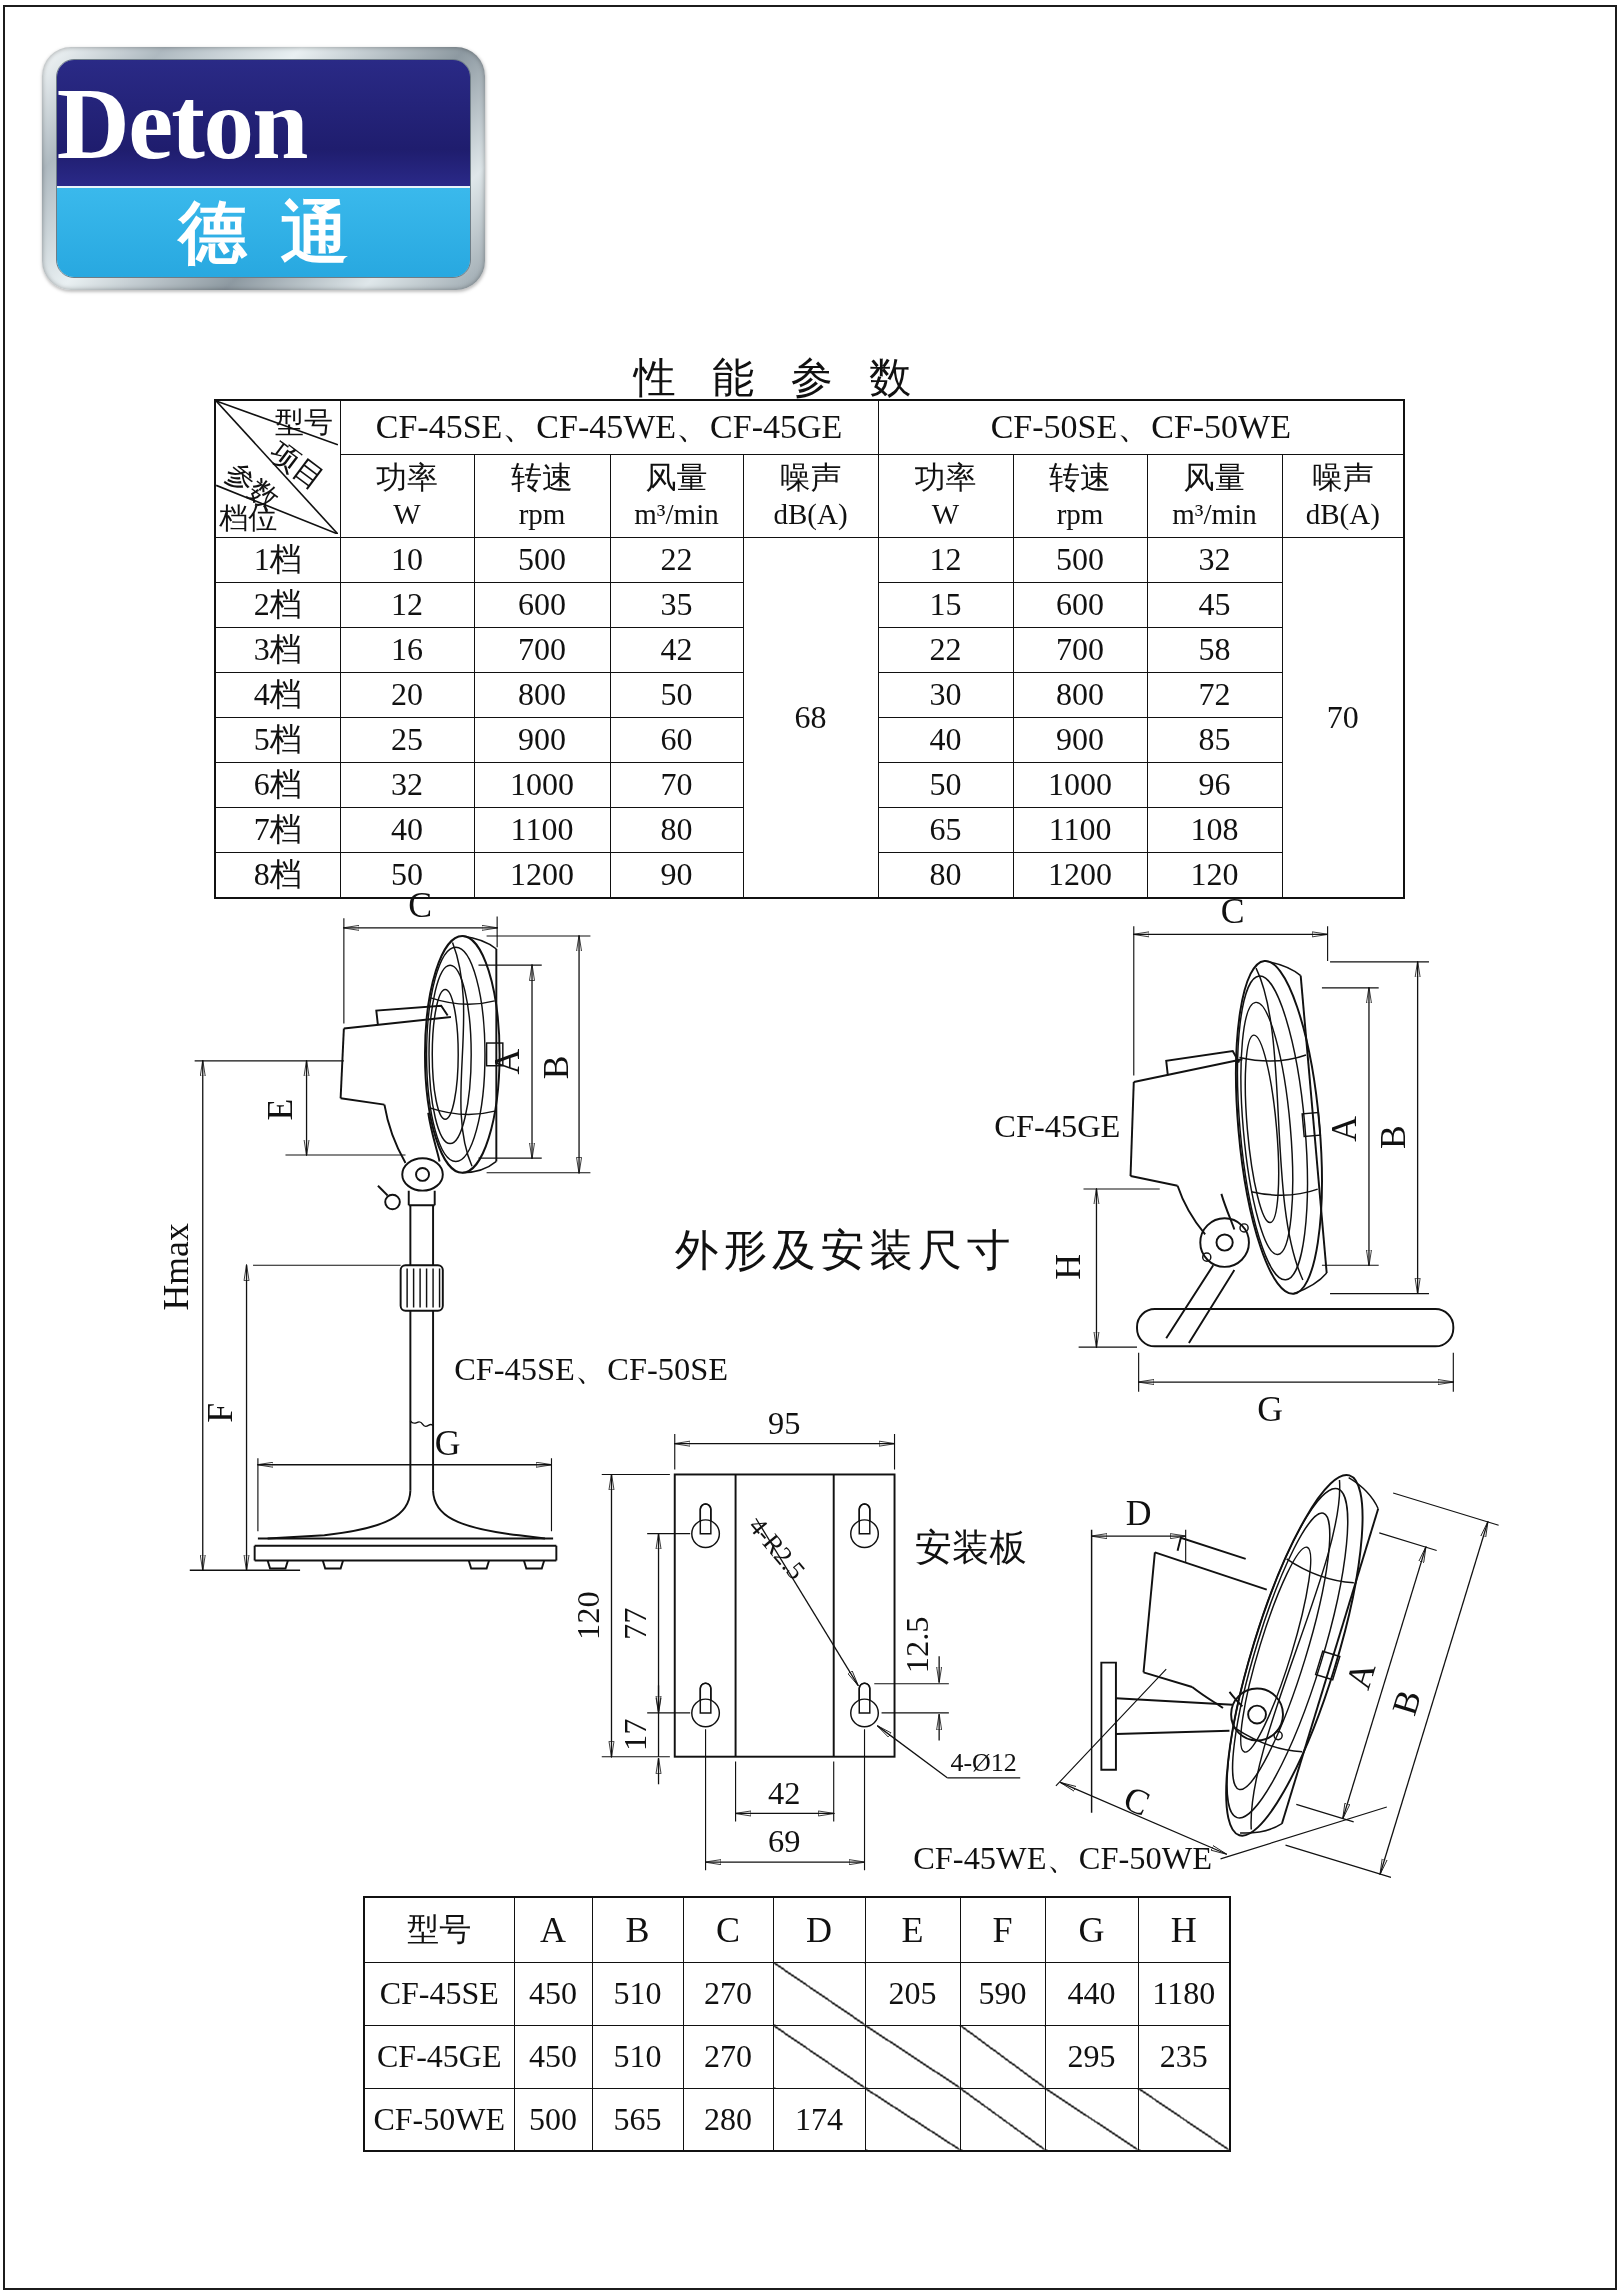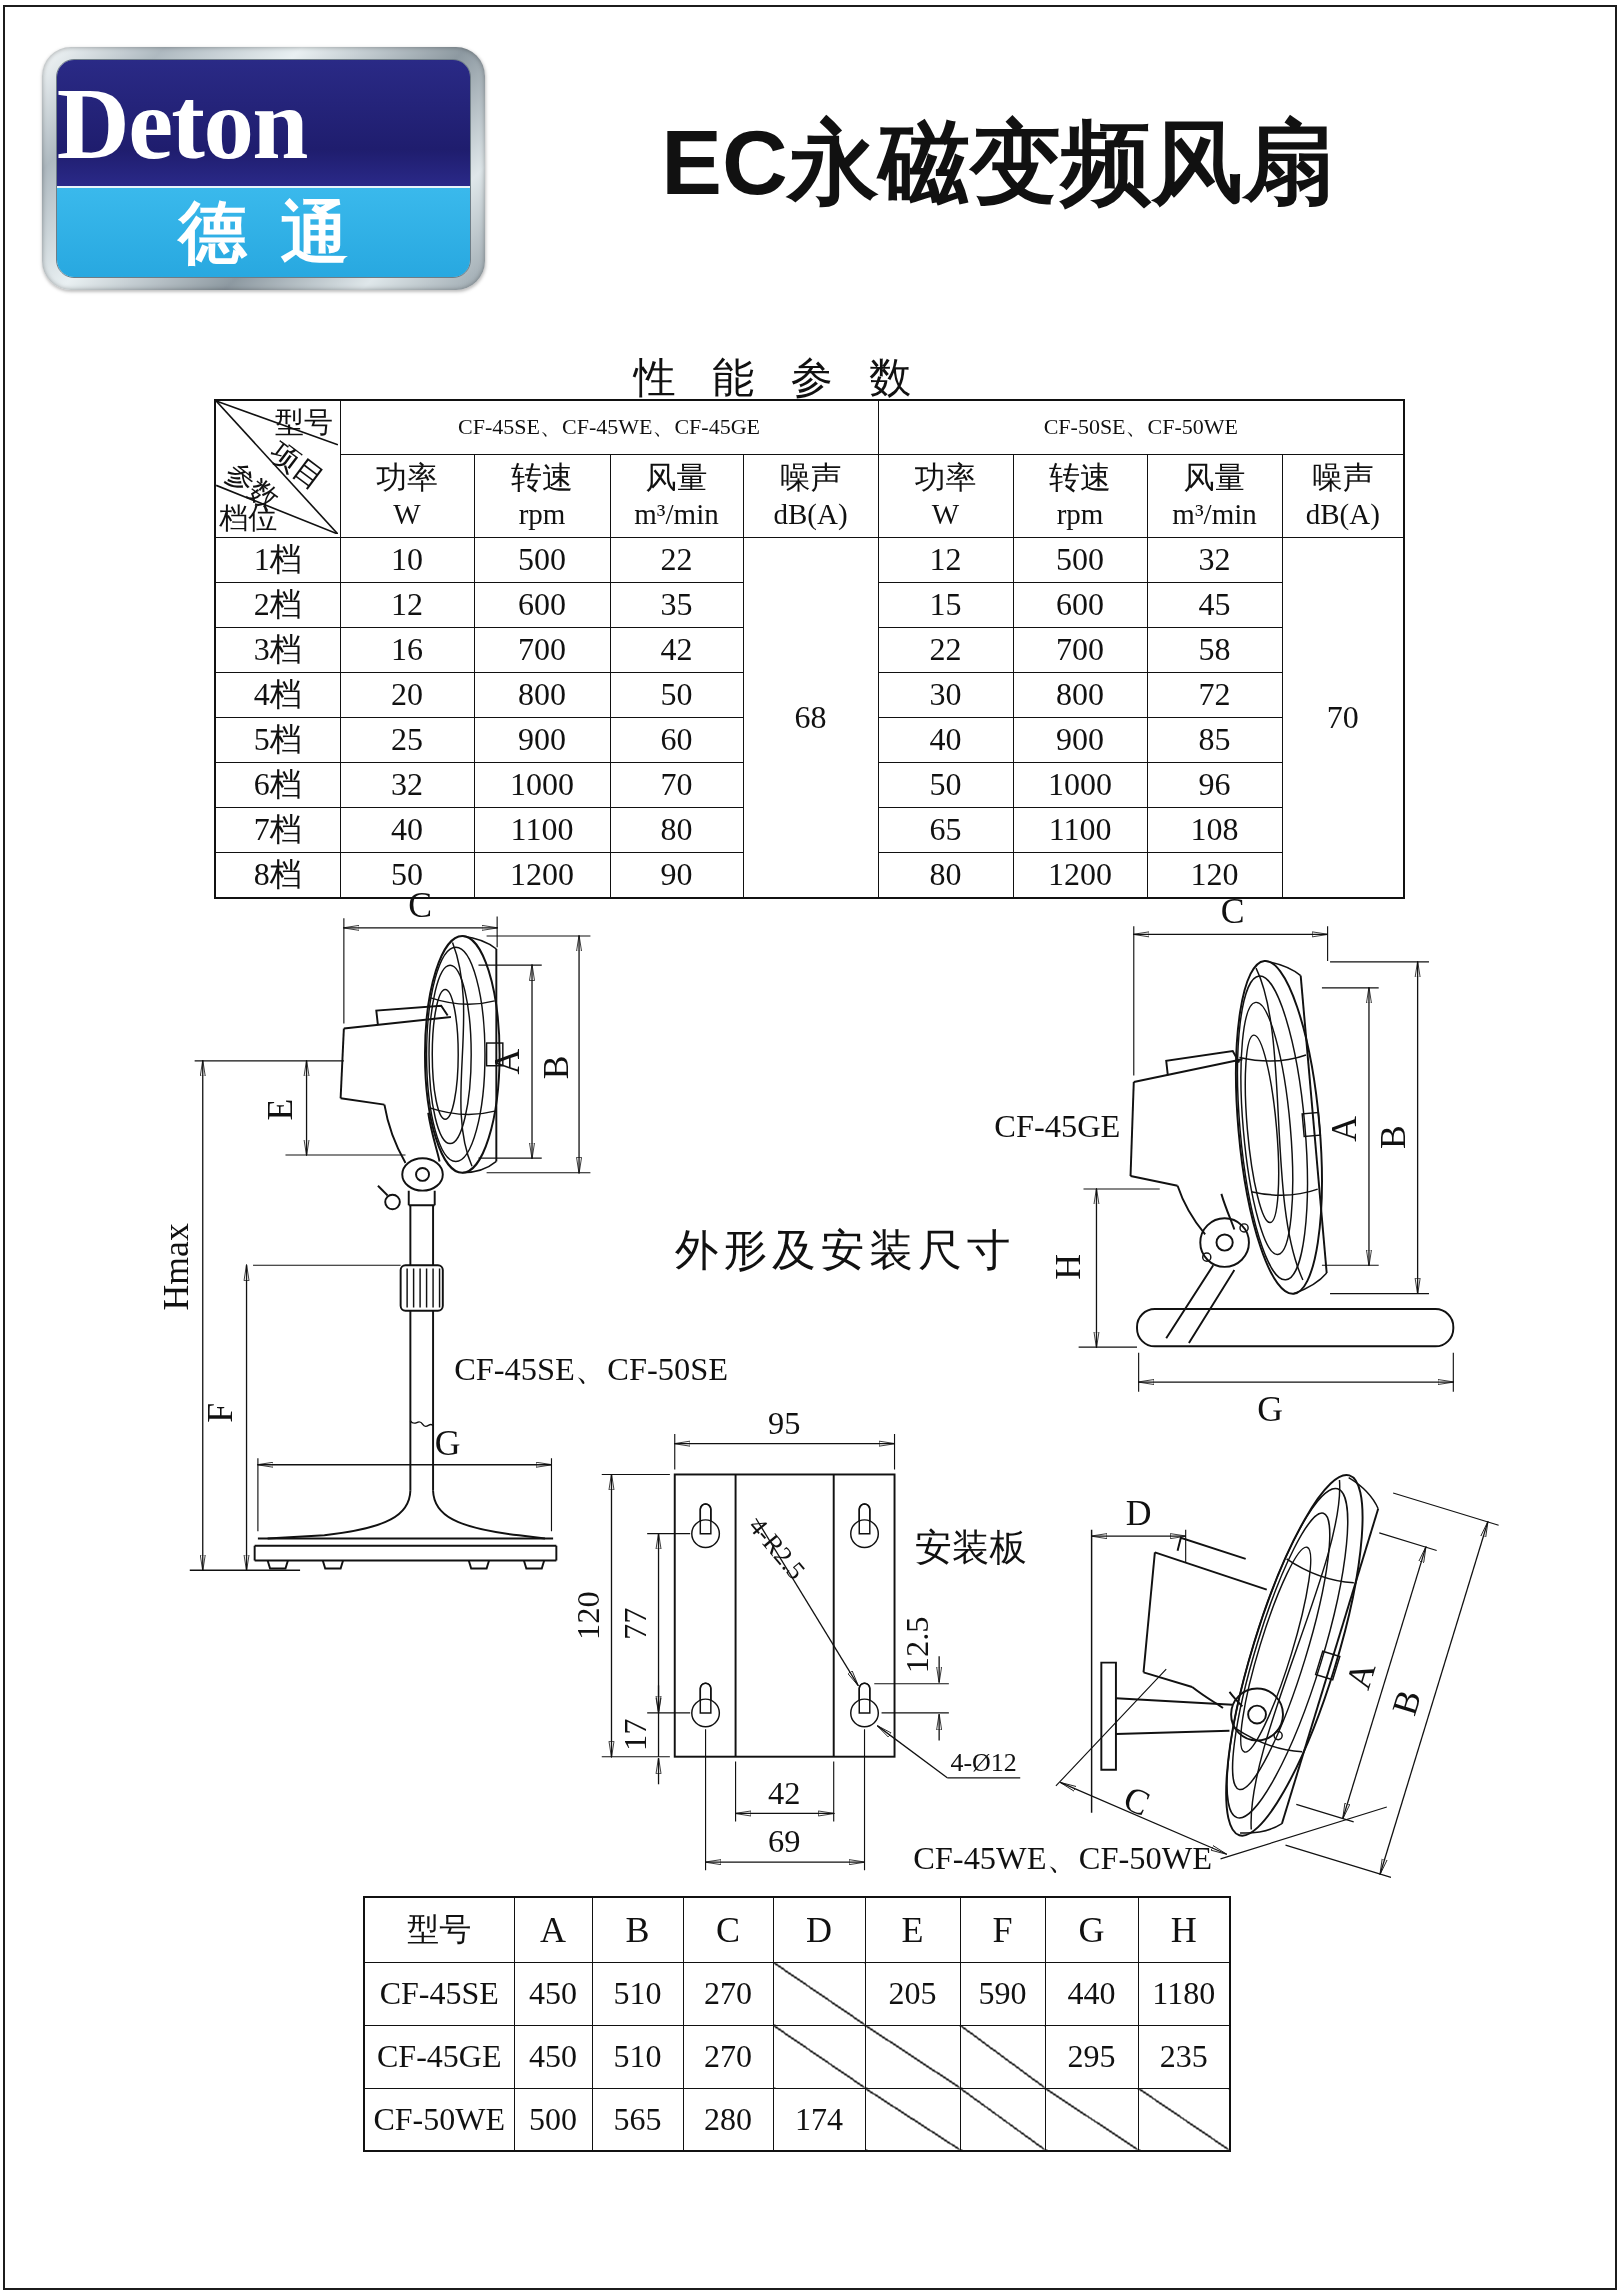--- a/index.html
+++ b/index.html
@@ -27,21 +27,21 @@
   .doc-subtitle{position:absolute;left:568px;top:318px;width:422px;text-align:center;
         font-size:42px;letter-spacing:13px;font-weight:normal;margin-top:32px;}
 
   
   table.perf{position:absolute;left:214px;top:399px;width:1189px;border-collapse:collapse;table-layout:fixed;
         border:2.4px solid #111;}
   table.perf td{border:1.6px solid #111;text-align:center;vertical-align:middle;padding:0;font-size:32px;}
   table.perf tr.r1{height:54px;}
   table.perf tr.r2{height:83px;}
   table.perf tbody tr{height:42px;}
-  table.perf .models{font-size:22px;}
+  table.perf .models{font-size:34px;}
   .h2c{font-size:31px;line-height:37px;}
   .h2u{font-size:29px;line-height:36px;}
   td.corner{position:relative;padding:0;}
   td.corner svg{position:absolute;left:0;top:0;}
   td.corner span{position:absolute;font-size:29px;line-height:1;white-space:nowrap;}
   .c-top{top:6.5px;right:6.5px;}
   .c-mid{top:50px;left:52px;transform:rotate(37deg);}
   .c-left{top:71px;left:6.5px;transform:rotate(37deg);}
   .c-bot{bottom:3.2px;left:3.2px;}
 
@@ -80,21 +80,20 @@
     <div class="logo-inner">
       <div class="logo-top">
         <span class="logo-brand">Deton</span>
       </div>
       <div class="logo-bottom">
         <span class="logo-cn">德通</span>
       </div>
     </div>
   </div>
 
-  <div class="doc-title">EC永磁变频风扇</div>
   <div class="doc-subtitle">性 能 参 数</div>
 
   <table class="perf">
     <colgroup>
       <col style="width:125px">
         <col style="width:134px">
         <col style="width:136px">
         <col style="width:133px">
       <col style="width:135px">
         <col style="width:135px">

